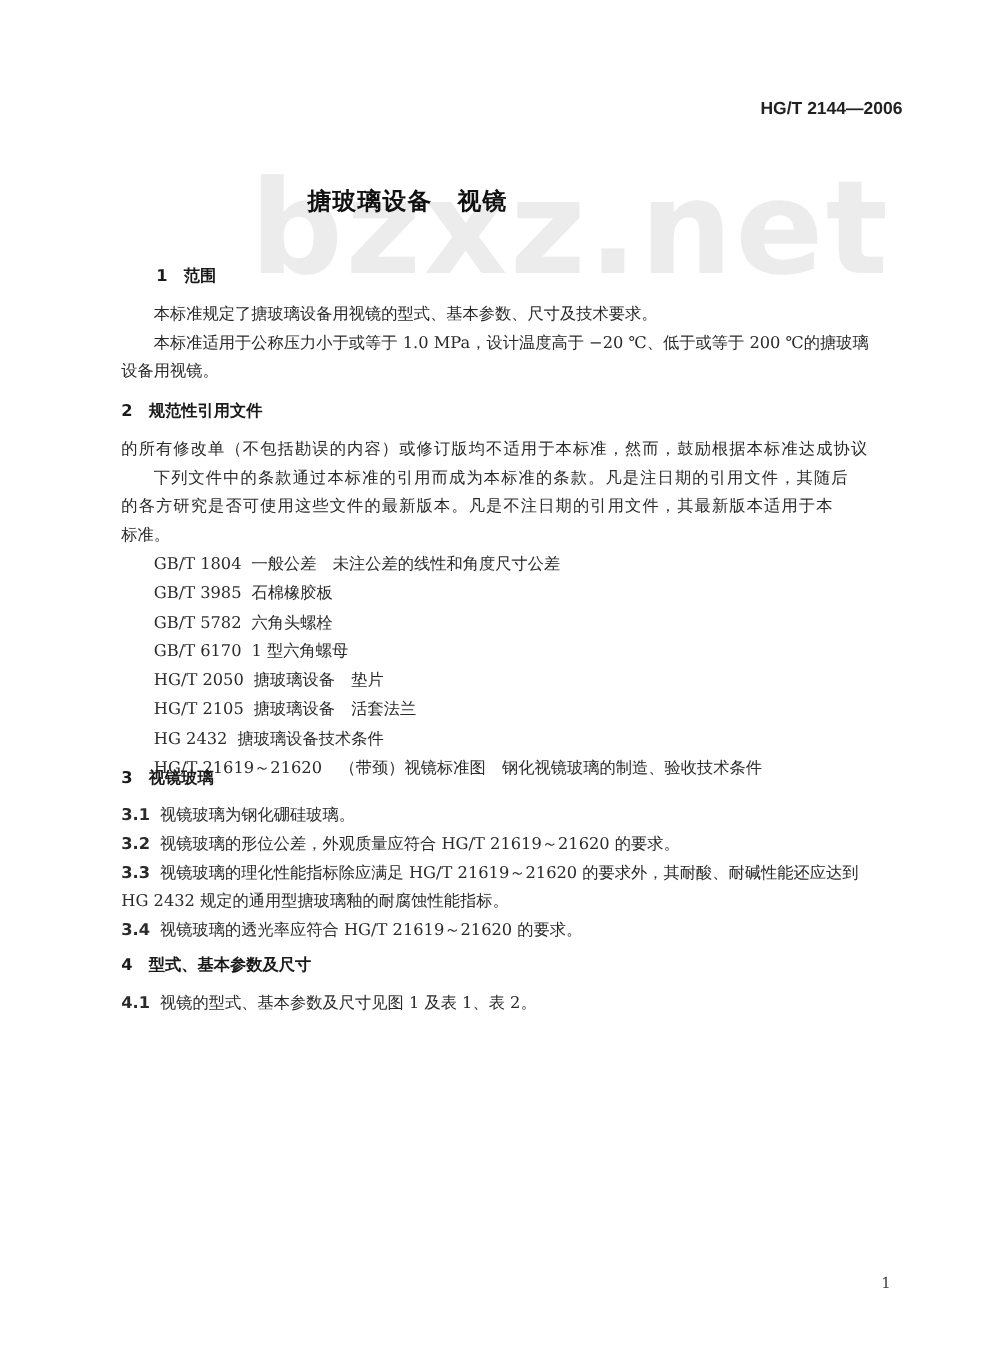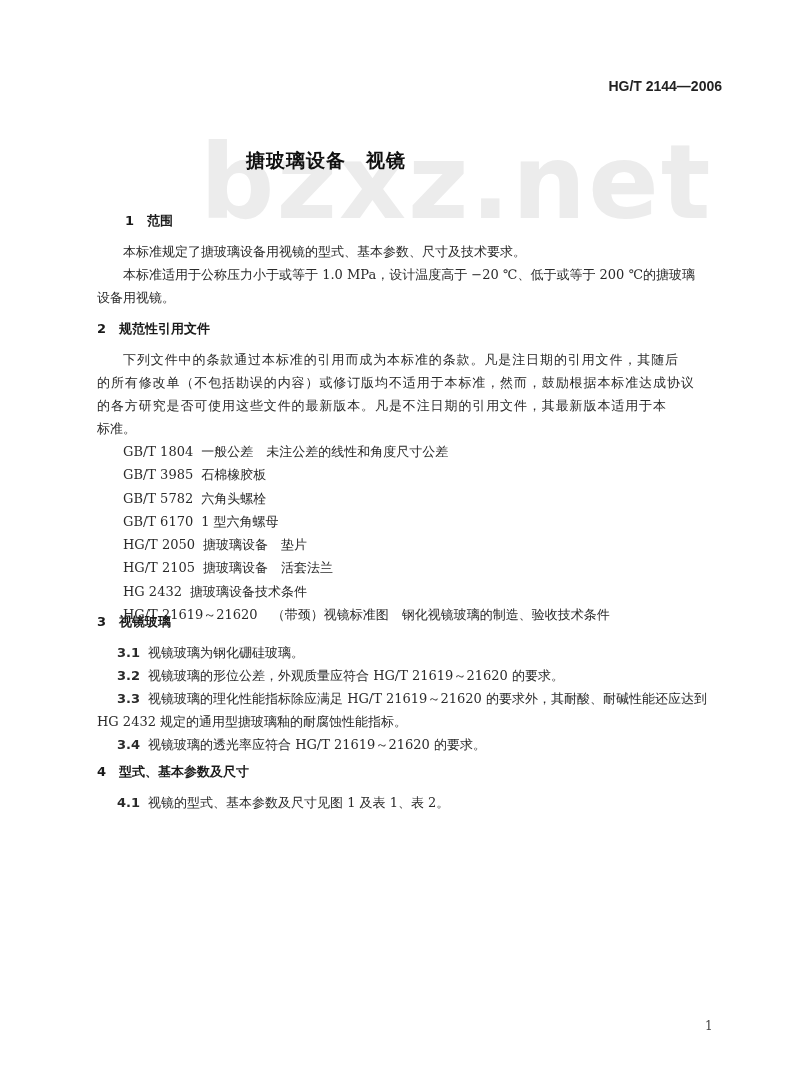--- a/index.html
+++ b/index.html
@@ -78,21 +78,20 @@
       font-size: 13px;
       line-height: 23px;
       color: #2a2a2a;
       white-space: nowrap;
     }
     .clause-num {
       font-family: "DejaVu Sans", "Liberation Sans", sans-serif;
       font-weight: bold;
       display: inline-block;
       width: 31px;
-      margin-left: 20px;
     }
     .page-number {
       position: absolute;
       left: 705px;
       top: 1019px;
       font-size: 12px;
       color: #444;
     }
   </style>
 </head>
@@ -110,22 +109,22 @@
 <div class="abs" style="left:97px; top:240px;">
   <div class="para indent">本标准规定了搪玻璃设备用视镜的型式、基本参数、尺寸及技术要求。</div>
   <div class="para indent">本标准适用于公称压力小于或等于 1.0 MPa，设计温度高于 −20 ℃、低于或等于 200 ℃的搪玻璃</div>
   <div class="para">设备用视镜。</div>
 </div>
 
 <div class="abs section-heading" style="left:97px; top:320px;">
   <span class="num">2</span><span>规范性引用文件</span>
 </div>
 <div class="abs" style="left:97px; top:348px;">
+  <div class="para" style="letter-spacing:0.9px;">的所有修改单（不包括勘误的内容）或修订版均不适用于本标准，然而，鼓励根据本标准达成协议</div>
   <div class="para indent" style="letter-spacing:0.9px;">下列文件中的条款通过本标准的引用而成为本标准的条款。凡是注日期的引用文件，其随后</div>
-  <div class="para" style="letter-spacing:0.9px;">的所有修改单（不包括勘误的内容）或修订版均不适用于本标准，然而，鼓励根据本标准达成协议</div>
   <div class="para" style="letter-spacing:0.9px;">的各方研究是否可使用这些文件的最新版本。凡是不注日期的引用文件，其最新版本适用于本</div>
   <div class="para">标准。</div>
 </div>
 <div class="abs" style="left:123px; top:440px;">
   <div class="ref-line">
     <span class="ref-code">GB/T 1804</span><span>一般公差　未注公差的线性和角度尺寸公差</span>
   </div>
   <div class="ref-line">
     <span class="ref-code">GB/T 3985</span><span>石棉橡胶板</span>
   </div>

